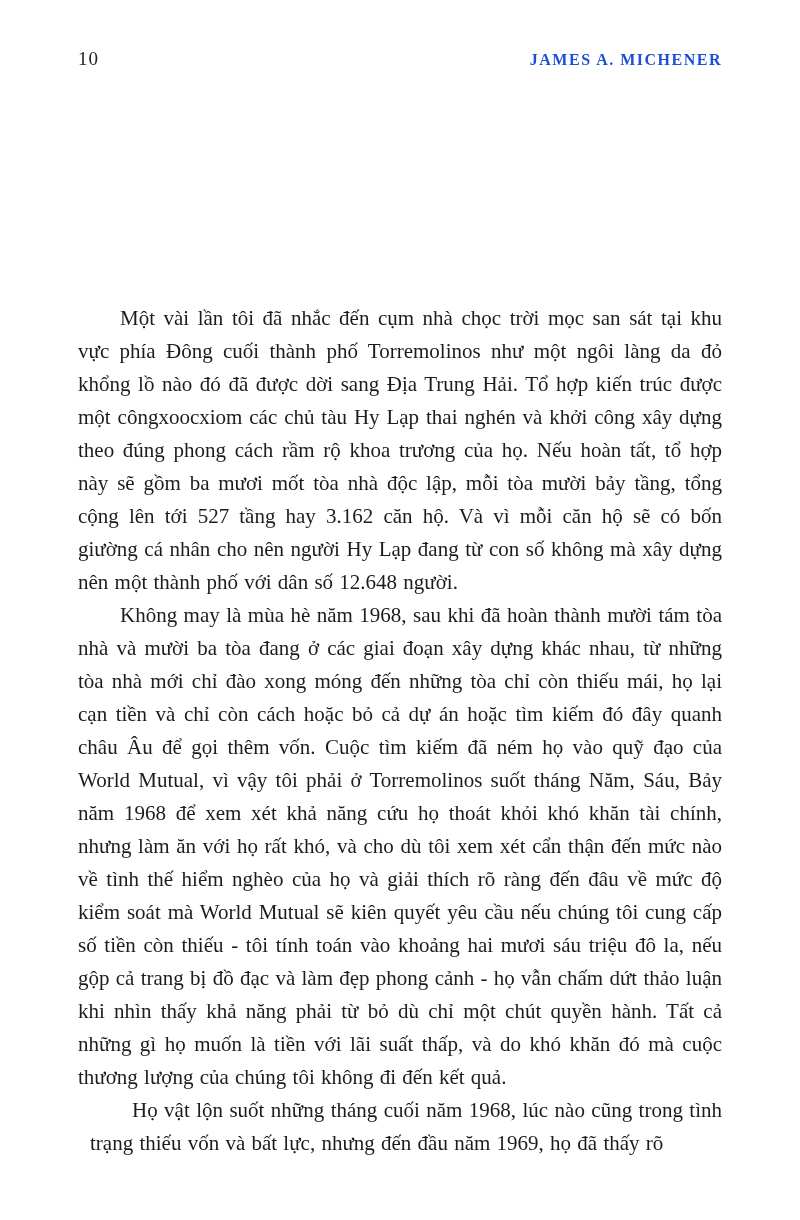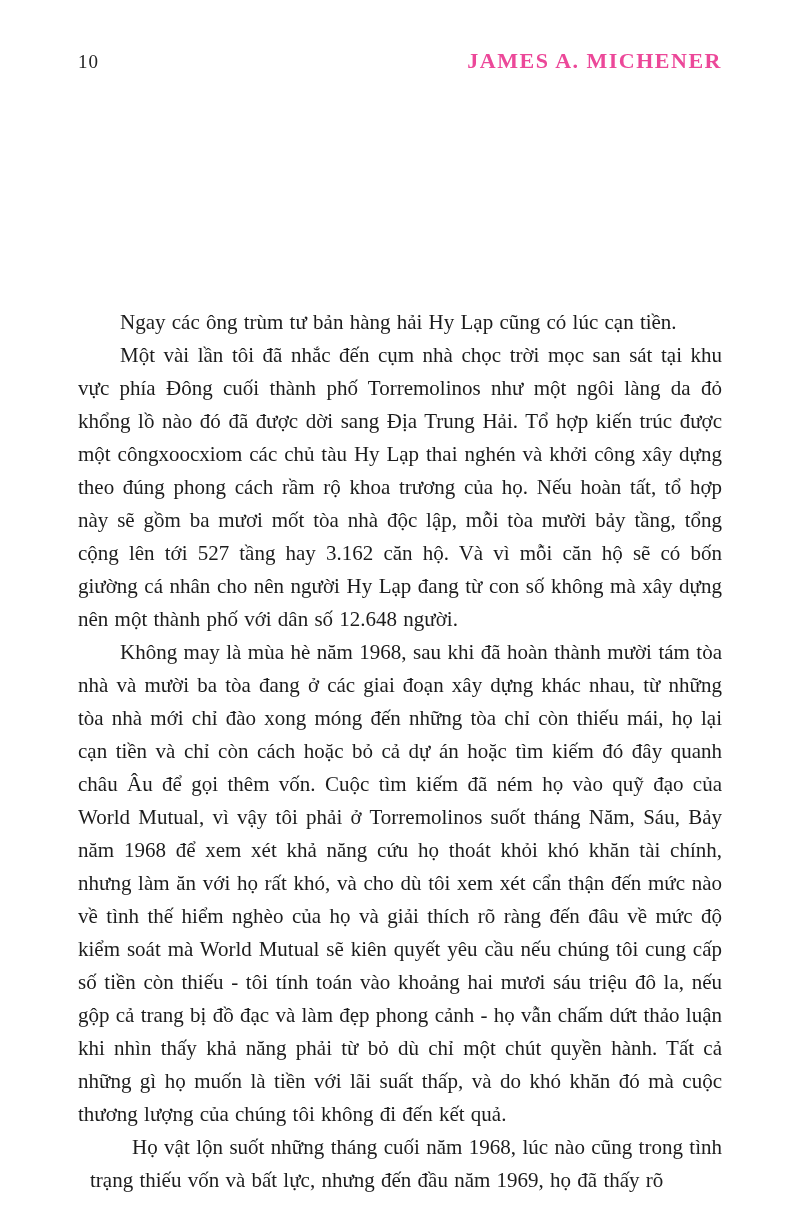--- a/index.html
+++ b/index.html
@@ -25,24 +25,24 @@
     justify-content: space-between;
     align-items: baseline;
   }
   .page-number {
     font-size: 19px;
     letter-spacing: 1px;
     font-variant-numeric: oldstyle-nums;
     color: #222222;
   }
   .author-name {
-    font-size: 22px;
+    font-size: 16px;
     font-weight: bold;
     letter-spacing: 1.5px;
-    color: #ec4899;
+    color: #1d4ed8;
   }
   .body-text {
     margin-top: 232px;
   }
   .body-text p {
     font-size: 21px;
     line-height: 33px;
     text-align: justify;
     text-indent: 42px;
     color: #1c1c1c;
@@ -57,19 +57,18 @@
 <body>
 
 <div class="page">
 
   <header class="page-header">
     <span class="page-number">10</span>
     <span class="author-name">JAMES A. MICHENER</span>
   </header>
 
   <main class="body-text">
-    <p>Ngay các ông trùm tư bản hàng hải Hy Lạp cũng có lúc cạn tiền.</p>
     <p>Một vài lần tôi đã nhắc đến cụm nhà chọc trời mọc san sát tại khu vực phía Đông cuối thành phố Torremolinos như một ngôi làng da đỏ khổng lồ nào đó đã được dời sang Địa Trung Hải. Tổ hợp kiến trúc được một côngxoocxiom các chủ tàu Hy Lạp thai nghén và khởi công xây dựng theo đúng phong cách rầm rộ khoa trương của họ. Nếu hoàn tất, tổ hợp này sẽ gồm ba mươi mốt tòa nhà độc lập, mỗi tòa mười bảy tầng, tổng cộng lên tới 527 tầng hay 3.162 căn hộ. Và vì mỗi căn hộ sẽ có bốn giường cá nhân cho nên người Hy Lạp đang từ con số không mà xây dựng nên một thành phố với dân số 12.648 người.</p>
     <p>Không may là mùa hè năm 1968, sau khi đã hoàn thành mười tám tòa nhà và mười ba tòa đang ở các giai đoạn xây dựng khác nhau, từ những tòa nhà mới chỉ đào xong móng đến những tòa chỉ còn thiếu mái, họ lại cạn tiền và chỉ còn cách hoặc bỏ cả dự án hoặc tìm kiếm đó đây quanh châu Âu để gọi thêm vốn. Cuộc tìm kiếm đã ném họ vào quỹ đạo của World Mutual, vì vậy tôi phải ở Torremolinos suốt tháng Năm, Sáu, Bảy năm 1968 để xem xét khả năng cứu họ thoát khỏi khó khăn tài chính, nhưng làm ăn với họ rất khó, và cho dù tôi xem xét cẩn thận đến mức nào về tình thế hiểm nghèo của họ và giải thích rõ ràng đến đâu về mức độ kiểm soát mà World Mutual sẽ kiên quyết yêu cầu nếu chúng tôi cung cấp số tiền còn thiếu - tôi tính toán vào khoảng hai mươi sáu triệu đô la, nếu gộp cả trang bị đồ đạc và làm đẹp phong cảnh - họ vẫn chấm dứt thảo luận khi nhìn thấy khả năng phải từ bỏ dù chỉ một chút quyền hành. Tất cả những gì họ muốn là tiền với lãi suất thấp, và do khó khăn đó mà cuộc thương lượng của chúng tôi không đi đến kết quả.</p>
     <p>Họ vật lộn suốt những tháng cuối năm 1968, lúc nào cũng trong tình trạng thiếu vốn và bất lực, nhưng đến đầu năm 1969, họ đã thấy rõ</p>
   </main>
 
 </div>
 
 </body></html>

